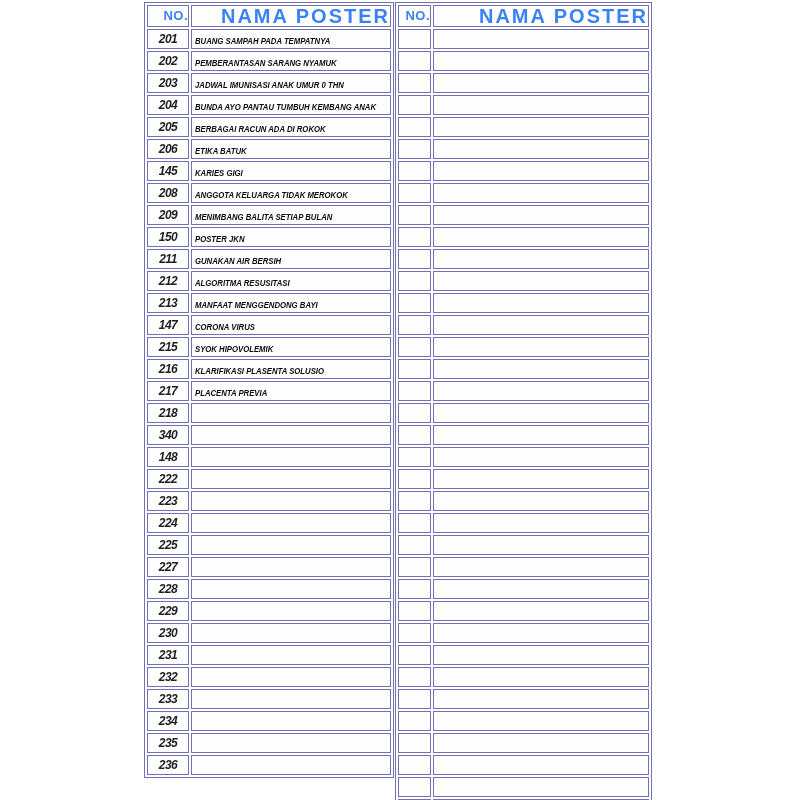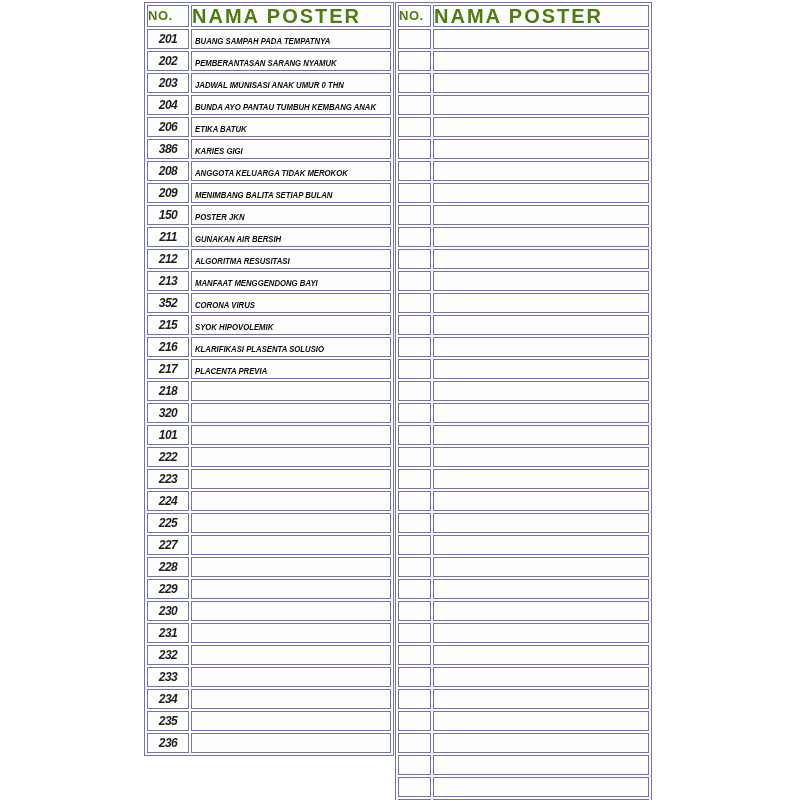--- a/index.html
+++ b/index.html
@@ -30,22 +30,22 @@
   .poster-table th, .poster-table td {
     border: 1px solid #7070b5;
     background: #fffefe;
     padding: 0;
     box-sizing: border-box;
     overflow: hidden;
     vertical-align: middle;
   }
   .poster-table th {
     height: 21px;
-    text-align: left;
-    color: #4d7c0f;
+    text-align: right;
+    color: #3b82f6;
     font-weight: bold;
     line-height: 20px;
     white-space: nowrap;
     margin-top: 22px;
   }
   th.no-col   { font-size: 13px; letter-spacing: 0.5px; }
   th.name-col { font-size: 20px; letter-spacing: 2px; }
 
   .left-table  col.c-no   { width: 42px; }
   .right-table col.c-no   { width: 33px; }
@@ -103,25 +103,29 @@
         </tr>
         <tr>
           <td class="no-cell">203</td>
           <td class="name-cell"><span class="name-text">JADWAL IMUNISASI ANAK UMUR 0 THN</span></td>
         </tr>
         <tr>
           <td class="no-cell">204</td>
           <td class="name-cell"><span class="name-text">BUNDA AYO PANTAU TUMBUH KEMBANG ANAK</span></td>
         </tr>
         <tr>
+          <td class="no-cell">205</td>
+          <td class="name-cell"><span class="name-text">BERBAGAI RACUN ADA DI ROKOK</span></td>
+        </tr>
+        <tr>
           <td class="no-cell">206</td>
           <td class="name-cell"><span class="name-text">ETIKA BATUK</span></td>
         </tr>
         <tr>
-          <td class="no-cell">386</td>
+          <td class="no-cell">145</td>
           <td class="name-cell"><span class="name-text">KARIES GIGI</span></td>
         </tr>
         <tr>
           <td class="no-cell">208</td>
           <td class="name-cell"><span class="name-text">ANGGOTA KELUARGA TIDAK MEROKOK</span></td>
         </tr>
         <tr>
           <td class="no-cell">209</td>
           <td class="name-cell"><span class="name-text">MENIMBANG BALITA SETIAP BULAN</span></td>
         </tr>
@@ -135,45 +139,45 @@
         </tr>
         <tr>
           <td class="no-cell">212</td>
           <td class="name-cell"><span class="name-text">ALGORITMA RESUSITASI</span></td>
         </tr>
         <tr>
           <td class="no-cell">213</td>
           <td class="name-cell"><span class="name-text">MANFAAT MENGGENDONG BAYI</span></td>
         </tr>
         <tr>
-          <td class="no-cell">352</td>
+          <td class="no-cell">147</td>
           <td class="name-cell"><span class="name-text">CORONA VIRUS</span></td>
         </tr>
         <tr>
           <td class="no-cell">215</td>
           <td class="name-cell"><span class="name-text">SYOK HIPOVOLEMIK</span></td>
         </tr>
         <tr>
           <td class="no-cell">216</td>
           <td class="name-cell"><span class="name-text">KLARIFIKASI PLASENTA SOLUSIO</span></td>
         </tr>
         <tr>
           <td class="no-cell">217</td>
           <td class="name-cell"><span class="name-text">PLACENTA PREVIA</span></td>
         </tr>
         <tr>
           <td class="no-cell">218</td>
           <td class="name-cell"><span class="name-text"></span></td>
         </tr>
         <tr>
-          <td class="no-cell">320</td>
-          <td class="name-cell"><span class="name-text"></span></td>
-        </tr>
-        <tr>
-          <td class="no-cell">101</td>
+          <td class="no-cell">340</td>
+          <td class="name-cell"><span class="name-text"></span></td>
+        </tr>
+        <tr>
+          <td class="no-cell">148</td>
           <td class="name-cell"><span class="name-text"></span></td>
         </tr>
         <tr>
           <td class="no-cell">222</td>
           <td class="name-cell"><span class="name-text"></span></td>
         </tr>
         <tr>
           <td class="no-cell">223</td>
           <td class="name-cell"><span class="name-text"></span></td>
         </tr>

